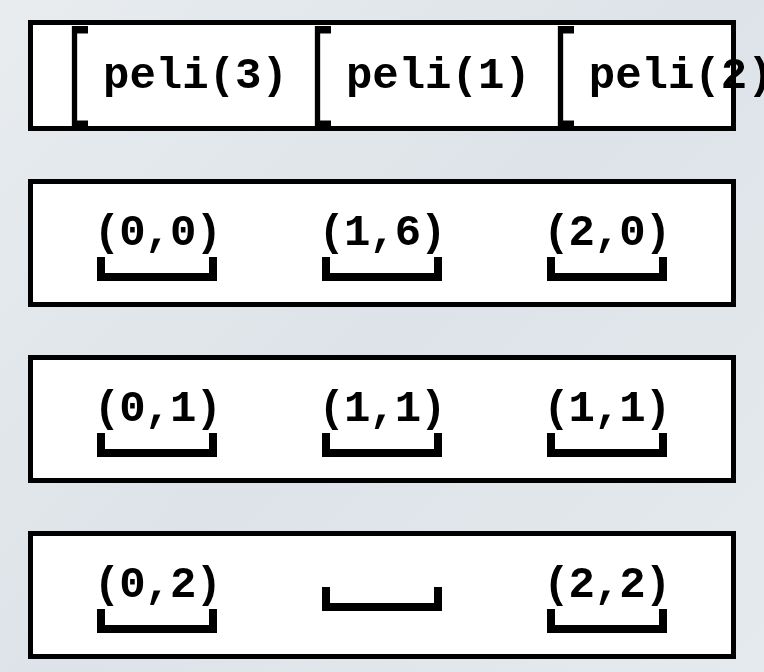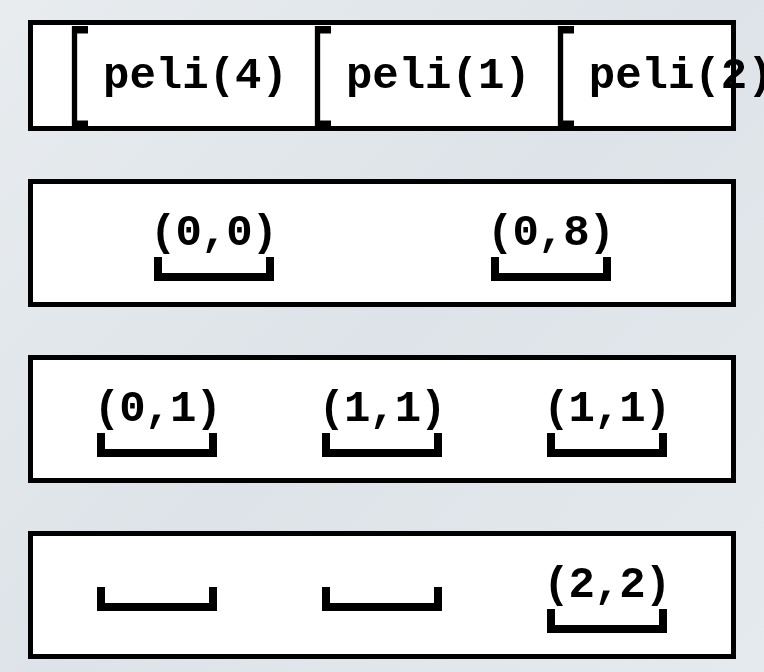--- a/index.html
+++ b/index.html
@@ -78,39 +78,43 @@
       white-space: nowrap;
       letter-spacing: -1px;
     }
   </style>
 </head>
 <body>
 
 <div class="row header-row">
   <div class="header-cell">
     <span class="bracket-left">[</span>
-    <span class="label-text">peli(4)</span>
+    <span class="label-text">peli(3)</span>
   </div>
   <div class="header-cell">
     <span class="bracket-left">[</span>
     <span class="label-text">peli(1)</span>
   </div>
   <div class="header-cell">
     <span class="bracket-left">[</span>
     <span class="label-text">peli(2)</span>
   </div>
 </div>
 
 <div class="row">
   <div class="cell">
     <span class="coord-text">(0,0)</span>
     <div class="u-bracket"></div>
   </div>
   <div class="cell">
-    <span class="coord-text">(0,8)</span>
+    <span class="coord-text">(1,6)</span>
+    <div class="u-bracket"></div>
+  </div>
+  <div class="cell">
+    <span class="coord-text">(2,0)</span>
     <div class="u-bracket"></div>
   </div>
 </div>
 
 <div class="row">
   <div class="cell">
     <span class="coord-text">(0,1)</span>
     <div class="u-bracket"></div>
   </div>
   <div class="cell">
@@ -118,20 +122,21 @@
     <div class="u-bracket"></div>
   </div>
   <div class="cell">
     <span class="coord-text">(1,1)</span>
     <div class="u-bracket"></div>
   </div>
 </div>
 
 <div class="row">
   <div class="cell">
+    <span class="coord-text">(0,2)</span>
     <div class="u-bracket"></div>
   </div>
   <div class="cell">
     <div class="u-bracket"></div>
   </div>
   <div class="cell">
     <span class="coord-text">(2,2)</span>
     <div class="u-bracket"></div>
   </div>
 </div>

